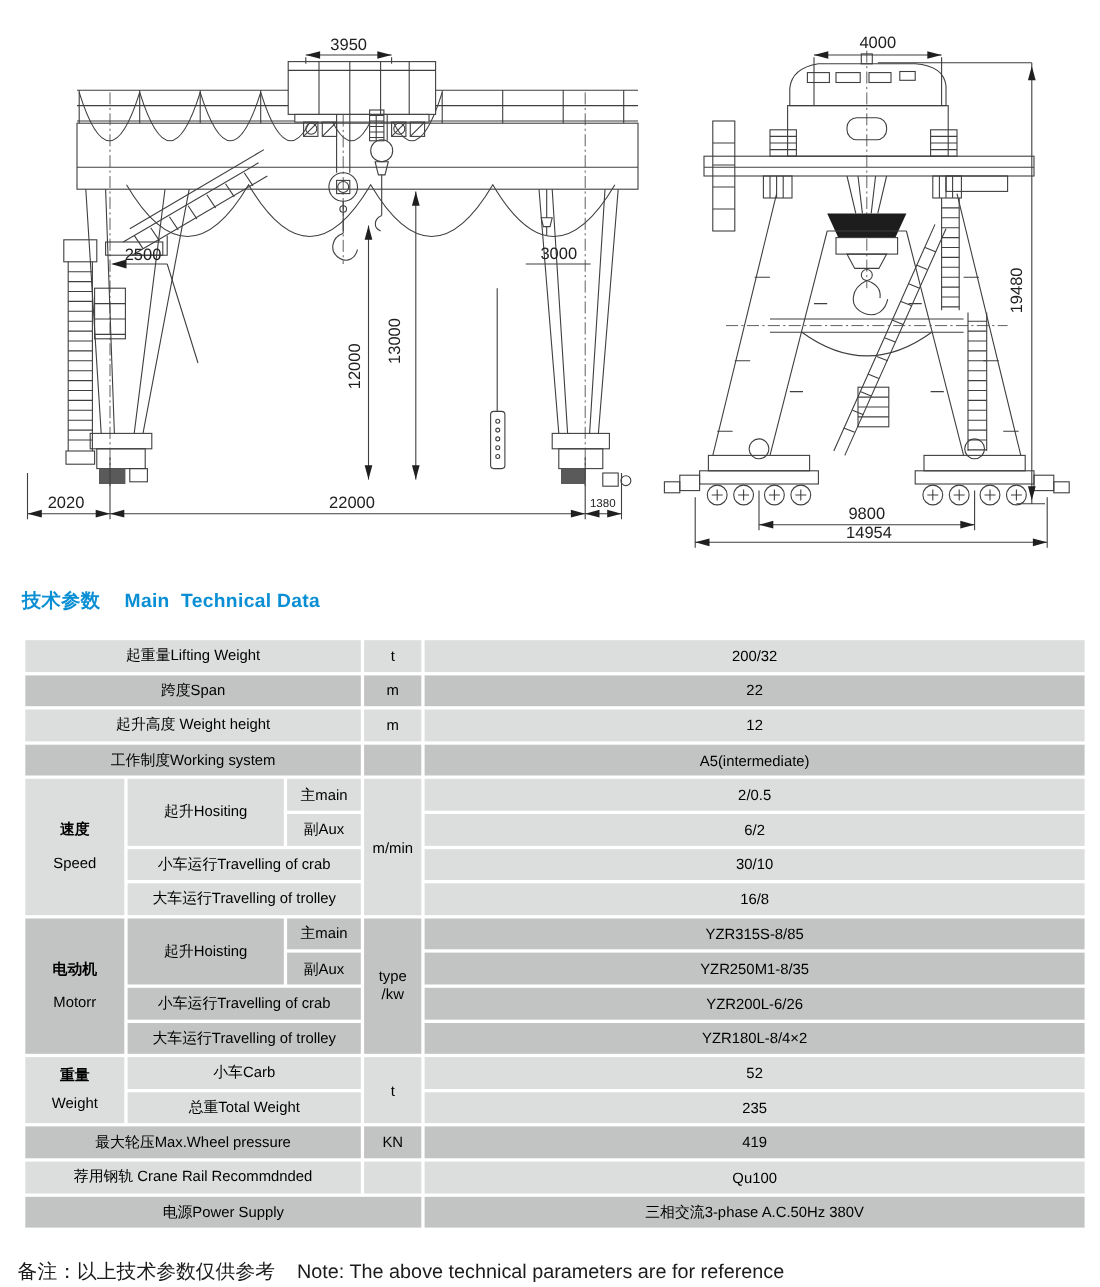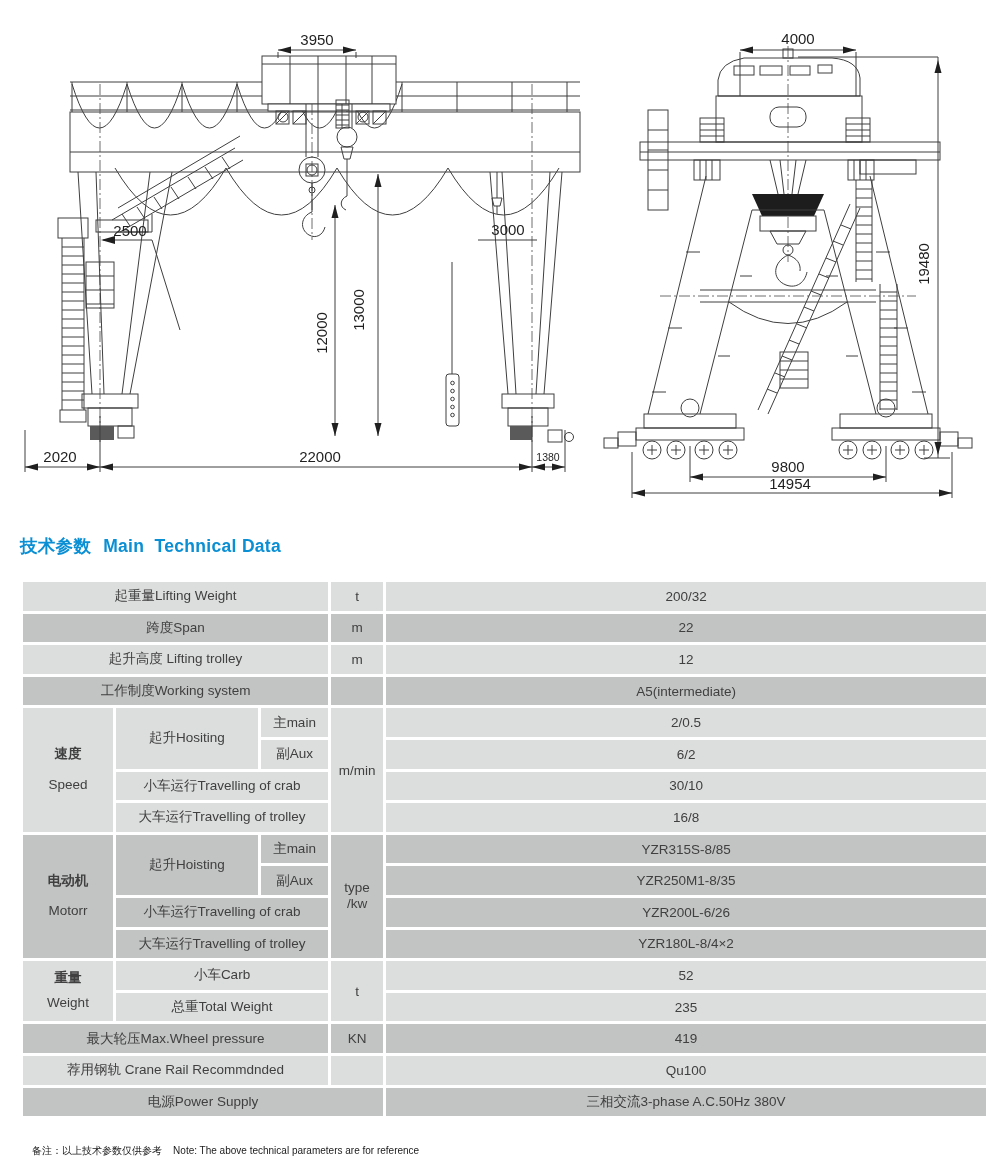--- a/index.html
+++ b/index.html
@@ -15,36 +15,36 @@
   svg .ar  { fill:#1f1f1f; stroke:none; }
   svg .blk { fill:#1d1d1d; stroke:none; }
   svg .gry { fill:#5a5a5a; stroke:none; }
   svg text.dim  { font-size:15px; fill:#1f1f1f; font-family:"Liberation Sans","DejaVu Sans",sans-serif; }
   svg text.dims { font-size:10.5px; fill:#1f1f1f; font-family:"Liberation Sans","DejaVu Sans",sans-serif; }
 
   .section-title {
     position:absolute; left:20px; top:534px; font-size:17.5px; font-weight:bold;
     color:#0a8fd4; letter-spacing:.3px; white-space:pre;
   }
-  .section-title .en { margin-left:12px;text-align:right; }
+  .section-title .en { margin-left:22px;text-align:right; }
 
   table.spec {
     position:absolute; left:20px; top:579px; width:969px;
     border-collapse:separate; border-spacing:3.5px; table-layout:fixed;
-    font-size:13.5px; color:#404040;
+    font-size:13.5px; color:#000000;
   }
   table.spec td { text-align:center; vertical-align:middle; height:28.6px; padding:0 4px; overflow:hidden; }
   td.lt { background:#dcdddd; }
   td.dk { background:#c2c3c3; }
   td.grpcell div { line-height:1.1; }
   td.grpcell .g1 { margin-bottom:16px;font-weight:bold; }
   td.unit2 div { line-height:1.25; }
 
   .footer-note {
-    position:absolute; left:32px; top:1144px; font-size:10px; color:#1b1b1b; white-space:pre;
+    position:absolute; left:16px; top:1144px; font-size:18px; color:#1b1b1b; white-space:pre;
   }
 </style>
 </head>
 <body>
 
 <div class="drawing-wrap">
 <svg width="1000" height="525" viewBox="0 0 1000 525" xmlns="http://www.w3.org/2000/svg">
 
   <g>
 
@@ -306,21 +306,21 @@
       <td class="lt" colspan="3">起重量Lifting Weight</td>
       <td class="lt">t</td>
       <td class="lt">200/32</td>
     </tr>
     <tr>
       <td class="dk" colspan="3">跨度Span</td>
       <td class="dk">m</td>
       <td class="dk">22</td>
     </tr>
     <tr>
-      <td class="lt" colspan="3">起升高度 Lifting trolley</td>
+      <td class="lt" colspan="3">起升高度 Weight height</td>
       <td class="lt">m</td>
       <td class="lt">12</td>
     </tr>
     <tr>
       <td class="dk" colspan="3">工作制度Working system</td>
       <td class="dk"></td>
       <td class="dk">A5(intermediate)</td>
     </tr>
 
     <tr>

